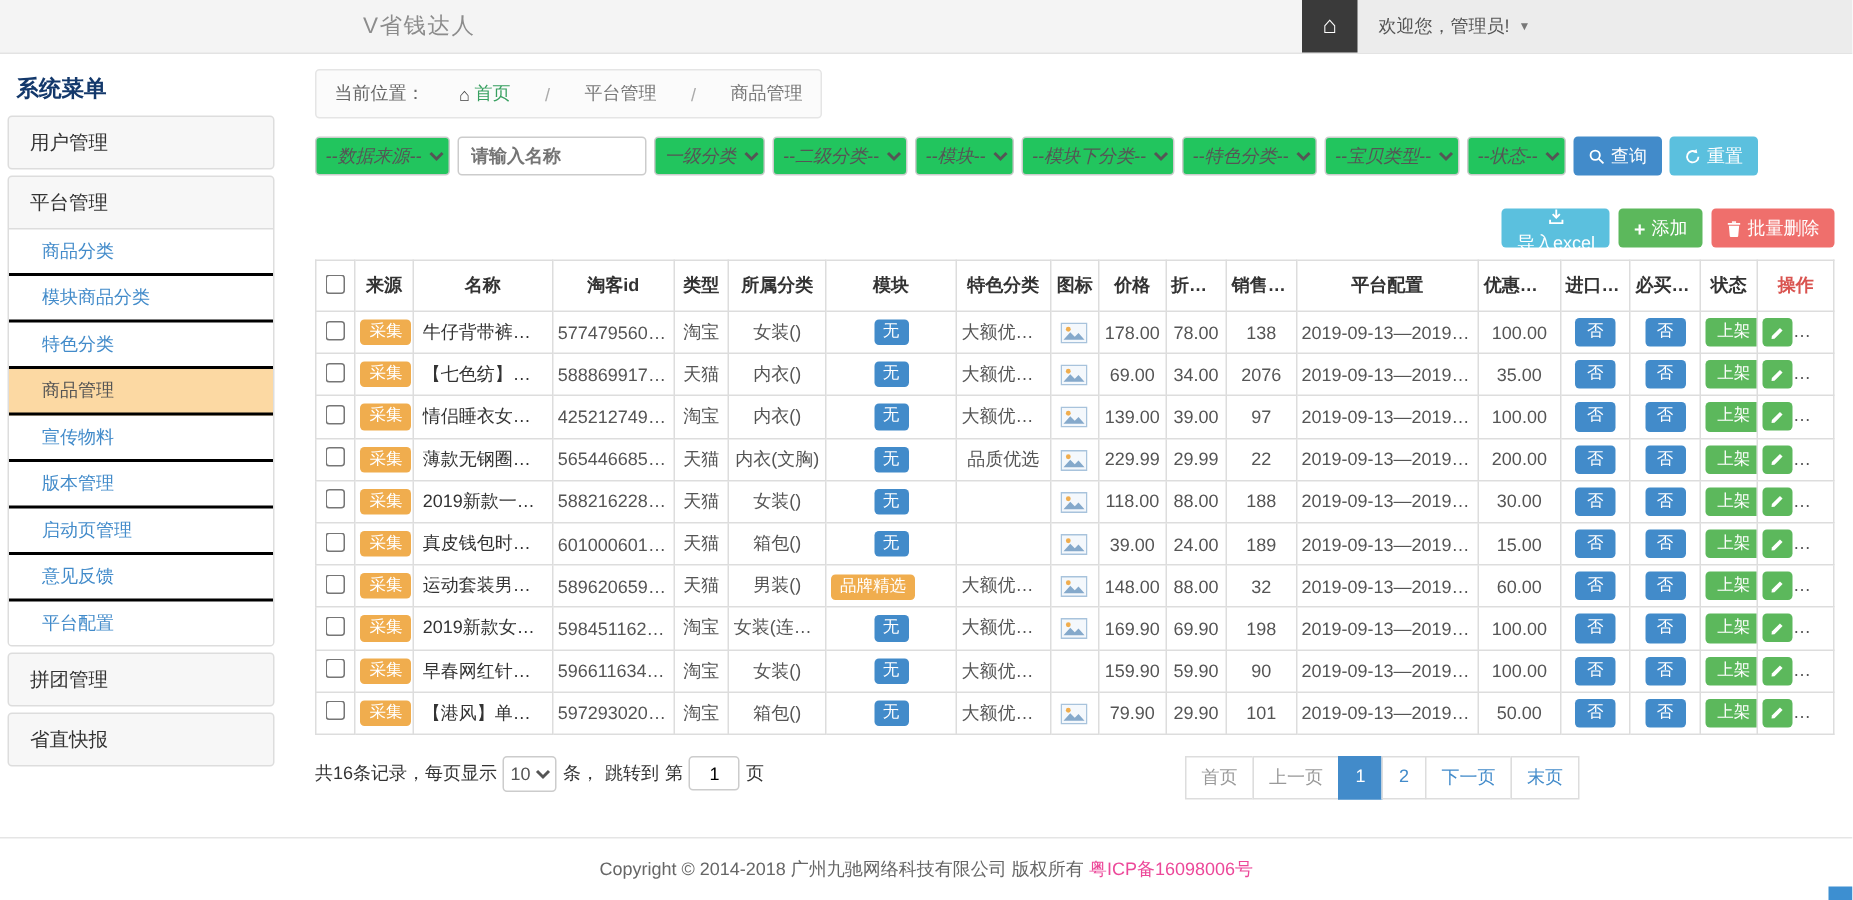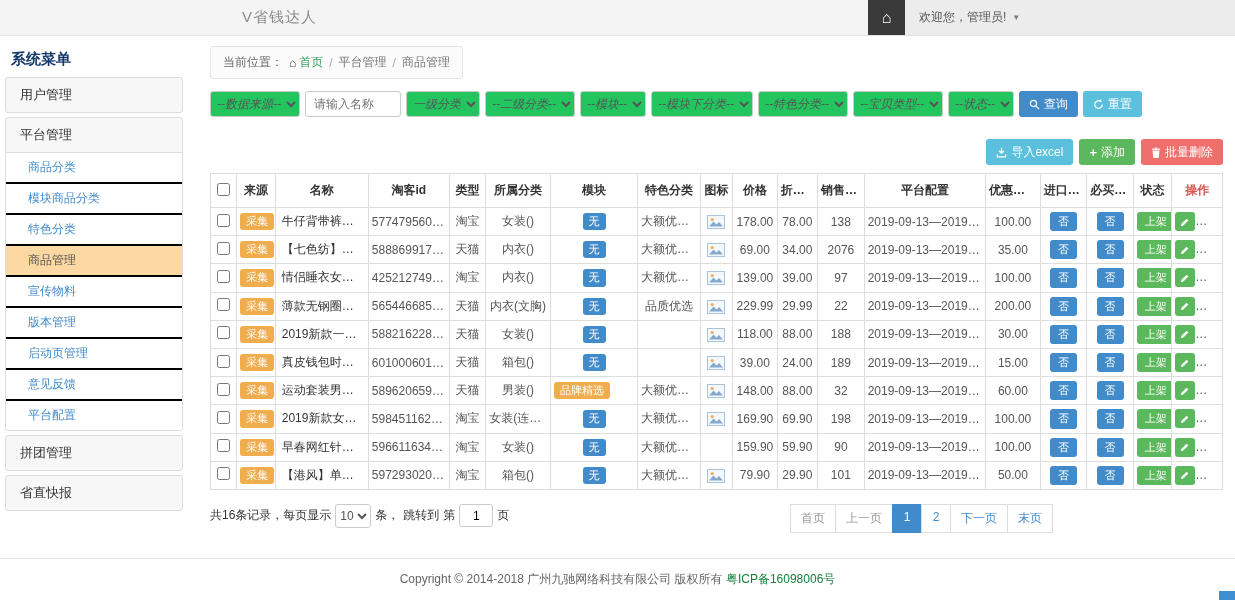--- a/index.html
+++ b/index.html
@@ -22,35 +22,35 @@
   .sidebar { width: 190px; padding: 4px 7px 0 5px; height: 100%; overflow: hidden; }
   .sidebar-title { color: #13386b; font-weight: bold; font-size: 15px; padding: 10px 6px 8px 6px; }
   .panel { border: 1px solid #ddd; border-radius: 3px; margin-bottom: 4px; background: #f7f7f7; overflow: hidden; }
   .panel-header { padding: 8px 14px; font-size: 13px; color: #333; cursor: pointer; }
   .panel-body { background: #fff; border-top: 1px solid #ddd; }
   .submenu-item { padding: 6px 14px 6px 22px; color: #428bca; border-bottom: 2px solid #000000; cursor: pointer; font-size: 12px; }
   .submenu-item:last-child { border-bottom: none; }
   .submenu-item.active { background: #fcd9a3; color: #555; }
   
   .main { flex: 1; padding: 10px 12px 0 20px; height: 100%; overflow: hidden; }
-  .breadcrumb { display: inline-flex; gap: 6px; align-items: center; border: 1px solid #e5e5e5; background: #fbfbfb; padding: 7px 12px; border-radius: 3px; color: #666; }
+  .breadcrumb { display: inline-flex; gap: 23px; align-items: center; border: 1px solid #e5e5e5; background: #fbfbfb; padding: 7px 12px; border-radius: 3px; color: #666; }
   .bc-home { color: #38a060; cursor: pointer; display: inline-flex; gap: 3px; align-items: center; }
   .bc-home-icon { color: #444; }
   .bc-sep { color: #aaa; }
   .bc-item { color: #777; }
   
   .filters { display: flex; gap: 5px; margin: 12px 0 0 0; align-items: center; flex-wrap: nowrap; }
   .f-select { height: 26px; border: 1px solid #ccc; border-radius: 3px; background: #22c55e; font-size: 12px; color: #555; padding: 0 2px; font-style: italic; }
-  .f-input { height: 26px; border: 1px solid #ccc; border-radius: 3px; padding: 0 8px; width: 96px; font-size: 12px; }
+  .f-input { height: 26px; border: 1px solid #ccc; border-radius: 3px; padding: 0 8px; width: 126px; font-size: 12px; font-weight: bold; }
   .btn { height: 26px; border: none; border-radius: 3px; color: #fff; font-size: 12px; padding: 0 10px; display: inline-flex; align-items: center; gap: 4px; cursor: pointer; font-family: inherit; }
   .btn-query { background: #428bca; }
   .btn-reset { background: #5bc0de; }
   
   .actions { display: flex; justify-content: flex-end; gap: 6px; margin: 22px 0 8px 0; }
-  .btn-import { background: #5bc0de; }
+  .btn-import { background: #5bc0de; flex-direction: column; }
   .btn-add { background: #5cb85c; }
   .btn-add .plus { font-weight: bold; font-size: 13px; }
   .btn-batch-del { background: #ef6f6c; }
   
   table { width: 100%; border-collapse: collapse; table-layout: fixed; }
   th, td { border: 1px solid #ddd; padding: 4px 3px; text-align: center; font-size: 12px; overflow: hidden; white-space: nowrap; text-overflow: ellipsis; color: #555; height: 28px; }
   th { font-weight: bold; color: #333; padding: 8px 3px; }
   th.op-col { color: #d9534f; }
   td.name-cell { text-align: left; padding-left: 6px; color: #333; }
   .badge { display: inline-block; padding: 2px 6px; border-radius: 3px; color: #fff; font-size: 11px; line-height: 1.2; }
@@ -68,21 +68,21 @@
   .table-footer { display: flex; justify-content: space-between; align-items: flex-start; margin-top: 14px; }
   .page-info { display: flex; align-items: center; gap: 4px; color: #333; }
   .pp-select { height: 24px; border: 1px solid #ccc; border-radius: 3px; background: #fff; font-size: 12px; color: #555; }
   .page-input { width: 34px; height: 23px; border: 1px solid #ccc; border-radius: 3px; text-align: center; font-size: 12px; }
   .pager { display: flex; margin-right: 170px; }
   .pg { min-width: 30px; padding: 5px 10px; border: 1px solid #ddd; color: #428bca; background: #fff; cursor: pointer; margin-left: -1px; font-size: 12px; text-align: center; }
   .pg.disabled { color: #999; }
   .pg.active { background: #428bca; color: #fff; border-color: #428bca; }
   
   .footer { border-top: 1px solid #e5e5e5; text-align: center; padding: 12px 0; color: #666; position: absolute; bottom: 0; left: 0; right: 0; background: #fff; font-size: 12px; }
-  .footer a { color: #15803d; text-decoration: none; }
+  .footer a { color: #ec4899; text-decoration: none; }
   .corner-chip { position: absolute; right: 0; bottom: 0; width: 16px; height: 9px; background: #3d8fd1; }
 </style>
 </head>
 <body>
 
 <div class="topbar">
   <div class="brand">V省钱达人</div>
   <div class="topbar-right">
     <div class="home-btn">
       <span>⌂</span>

